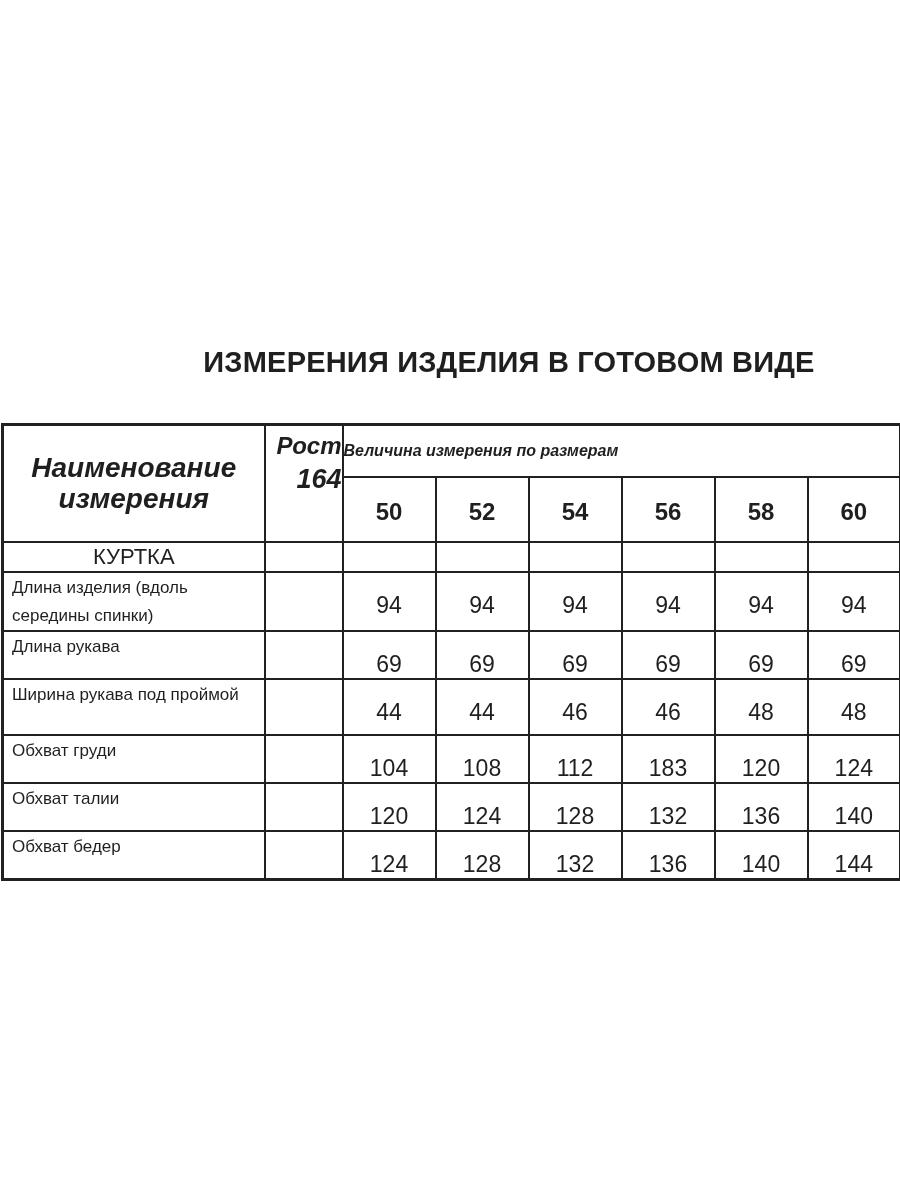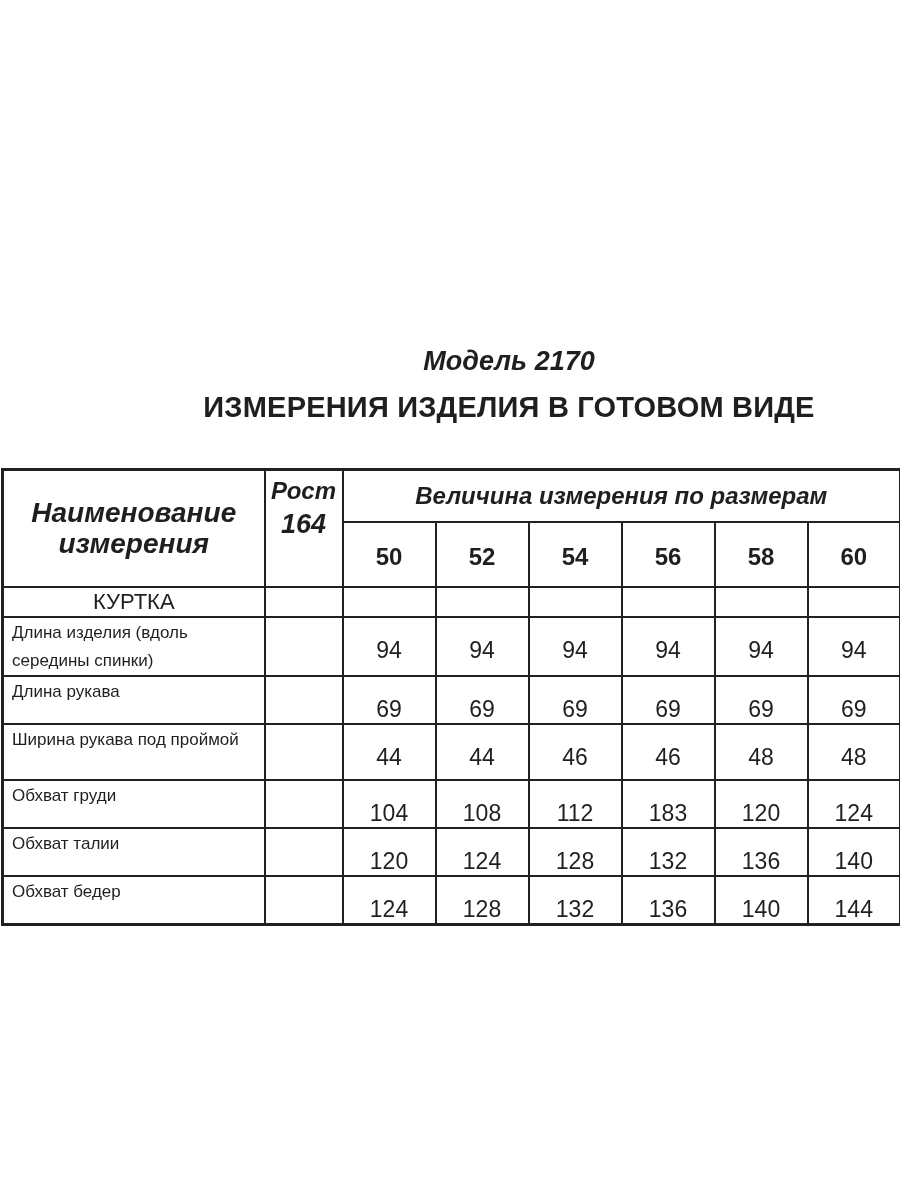--- a/index.html
+++ b/index.html
@@ -43,34 +43,33 @@
   td.name-hdr {
     text-align: center;
     vertical-align: middle;
     font-weight: bold;
     font-style: italic;
     font-size: 28px;
     line-height: 31px;
     padding: 0 18px;
   }
   td.rost-hdr {
-    text-align: center;
+    text-align: right;
     vertical-align: top;
     font-weight: bold;
     font-style: italic;
     padding-top: 5px;
   }
   .rost-line1 { font-size: 24px; line-height: 30px; }
   .rost-line2 { font-size: 27px; line-height: 36px; }
   td.sizes-title {
-    text-align: center;
     vertical-align: middle;
     font-weight: bold;
     font-style: italic;
-    font-size: 24px;
+    font-size: 16px;
   }
   tr.sizes-row { height: 65px; }
   tr.sizes-title-row { height: 52px; }
   td.size-hdr {
     text-align: center;
     vertical-align: top;
     font-weight: bold;
     font-size: 24px;
     padding-top: 20px;
   }
@@ -99,21 +98,20 @@
   tr.r1 { height: 48px; }
   tr.r2 { height: 56px; }
   tr.r3 { height: 29px; }
   tr.r4 { height: 31px; }
   tr.r5 { height: 29px; }
 </style>
 </head>
 <body>
 
 <div class="headings">
-  <div class="title">Модель 2170</div>
   <div class="subtitle">ИЗМЕРЕНИЯ ИЗДЕЛИЯ В ГОТОВОМ ВИДЕ</div>
 </div>
 
 <table class="meas">
   <colgroup>
     <col style="width:262px">
       <col style="width:78px">
     <col style="width:93px">
       <col style="width:93px">
       <col style="width:93px">

